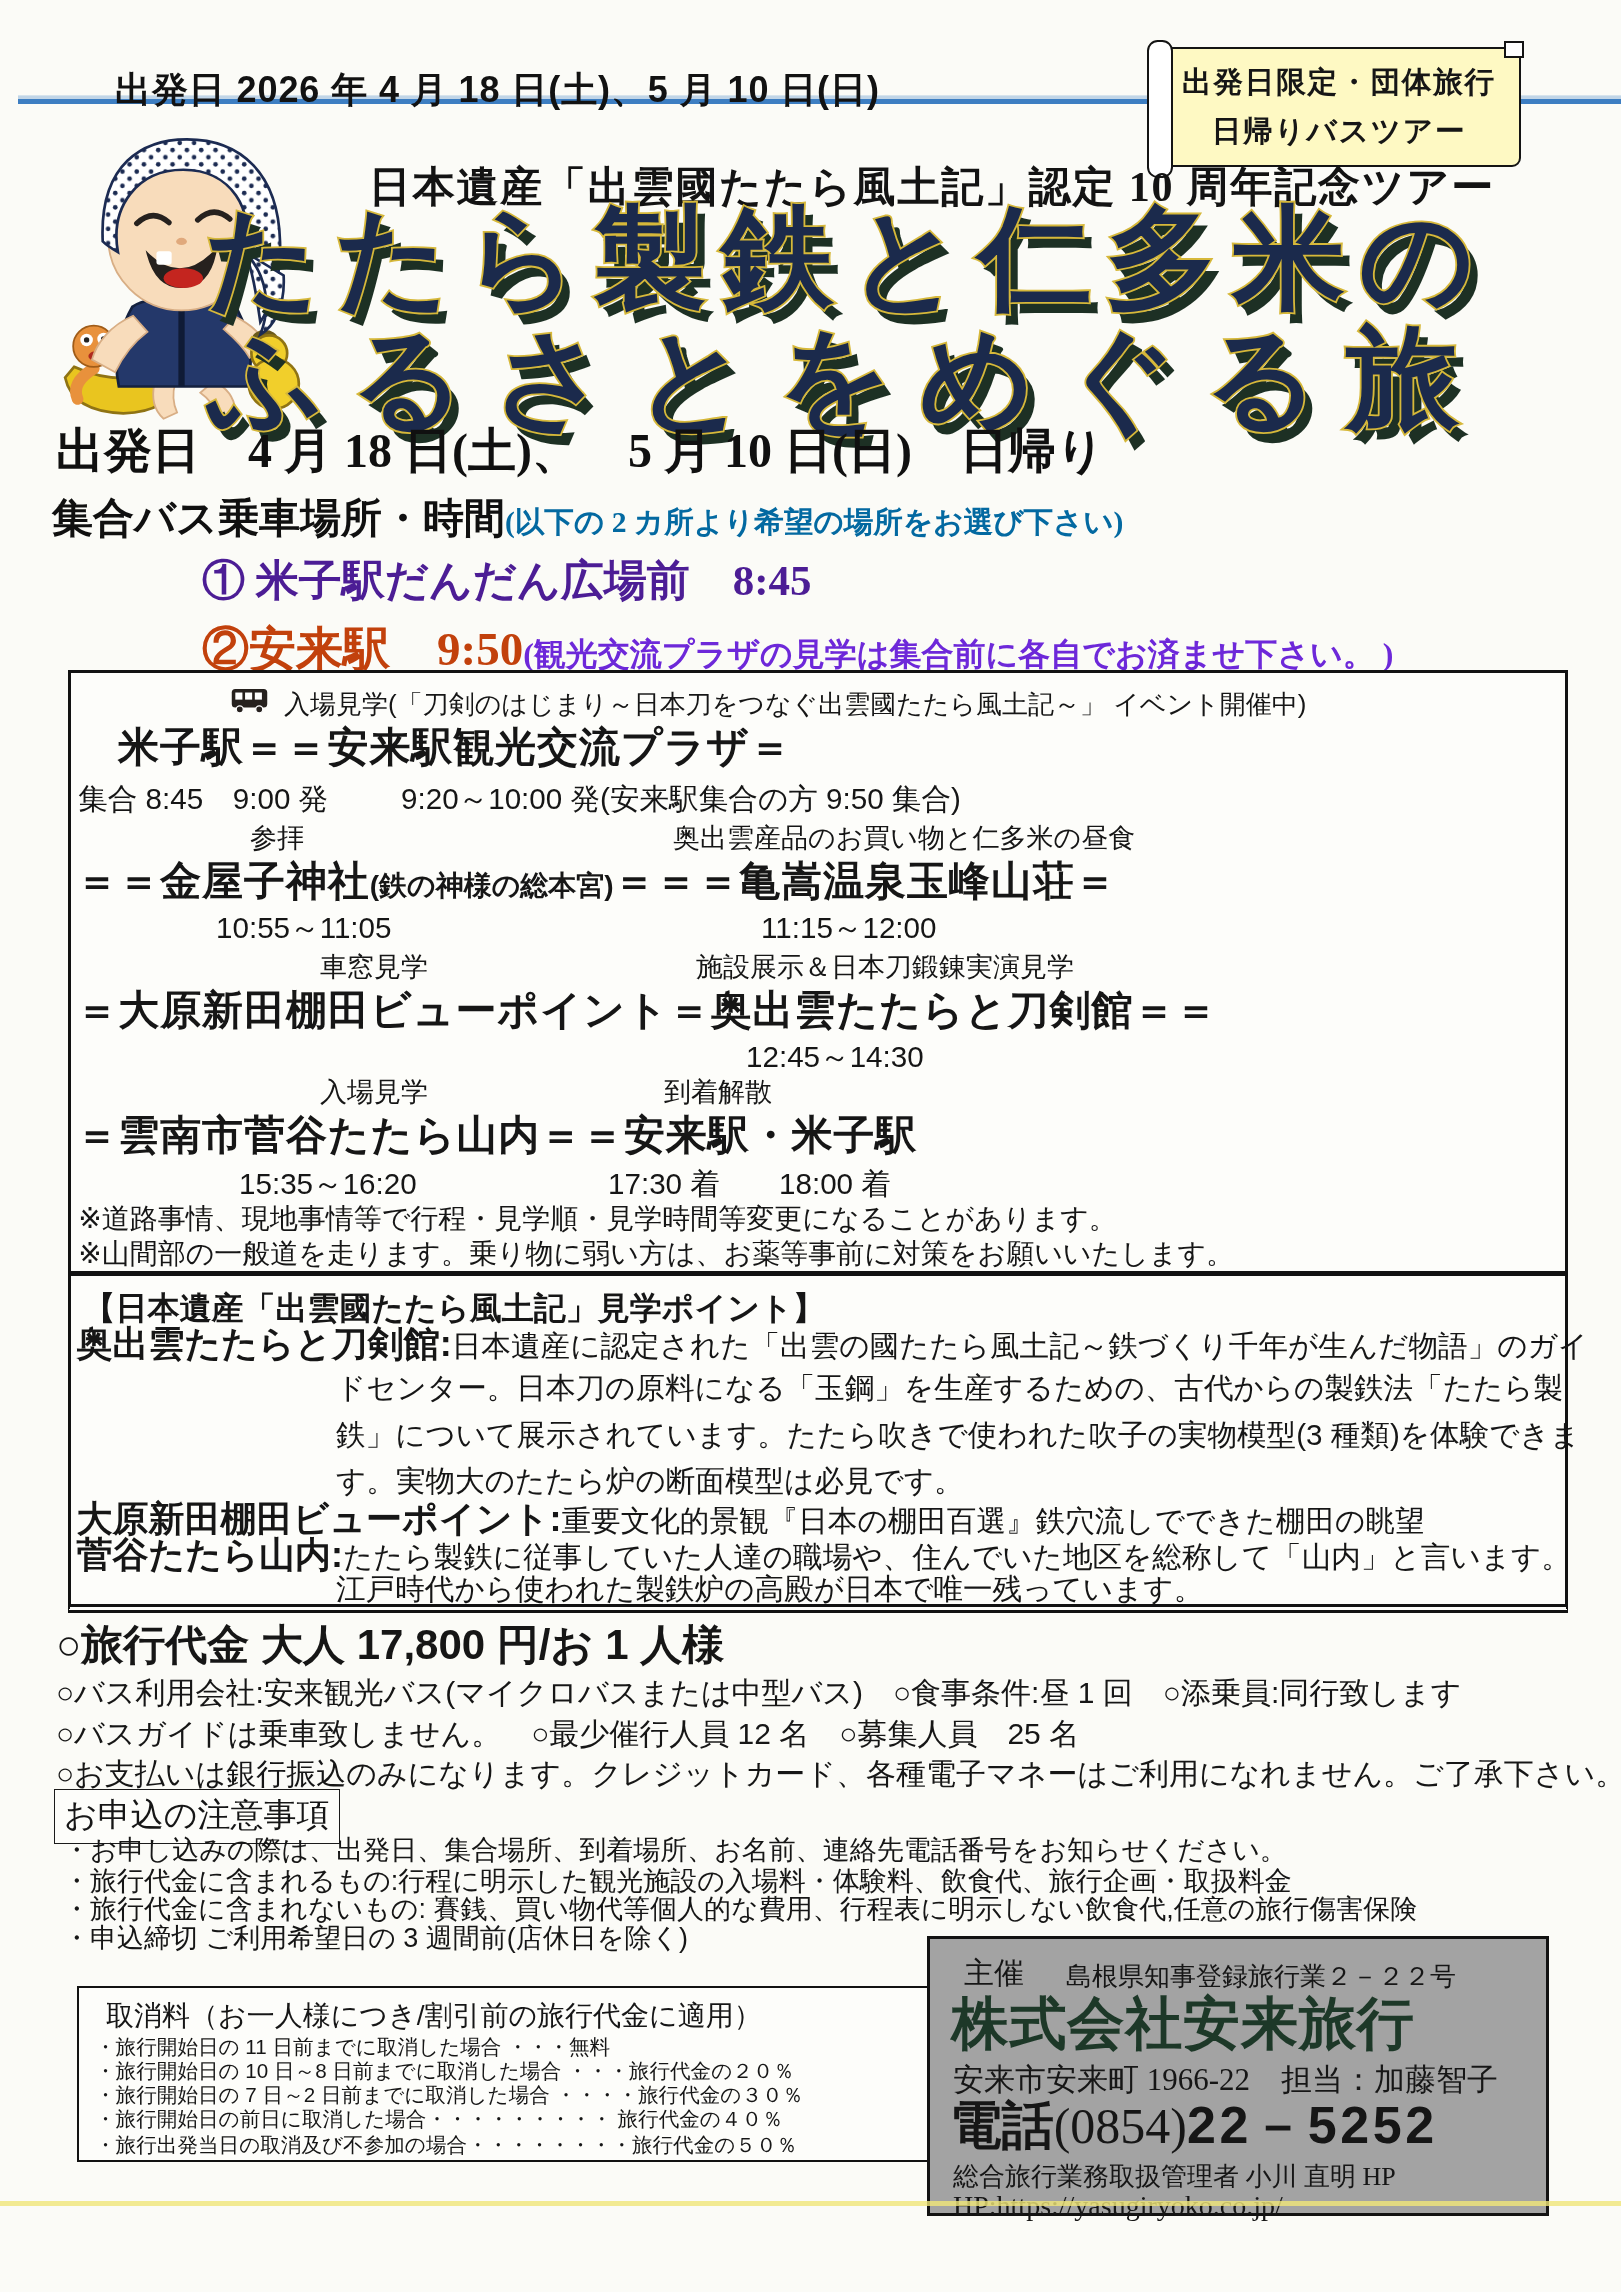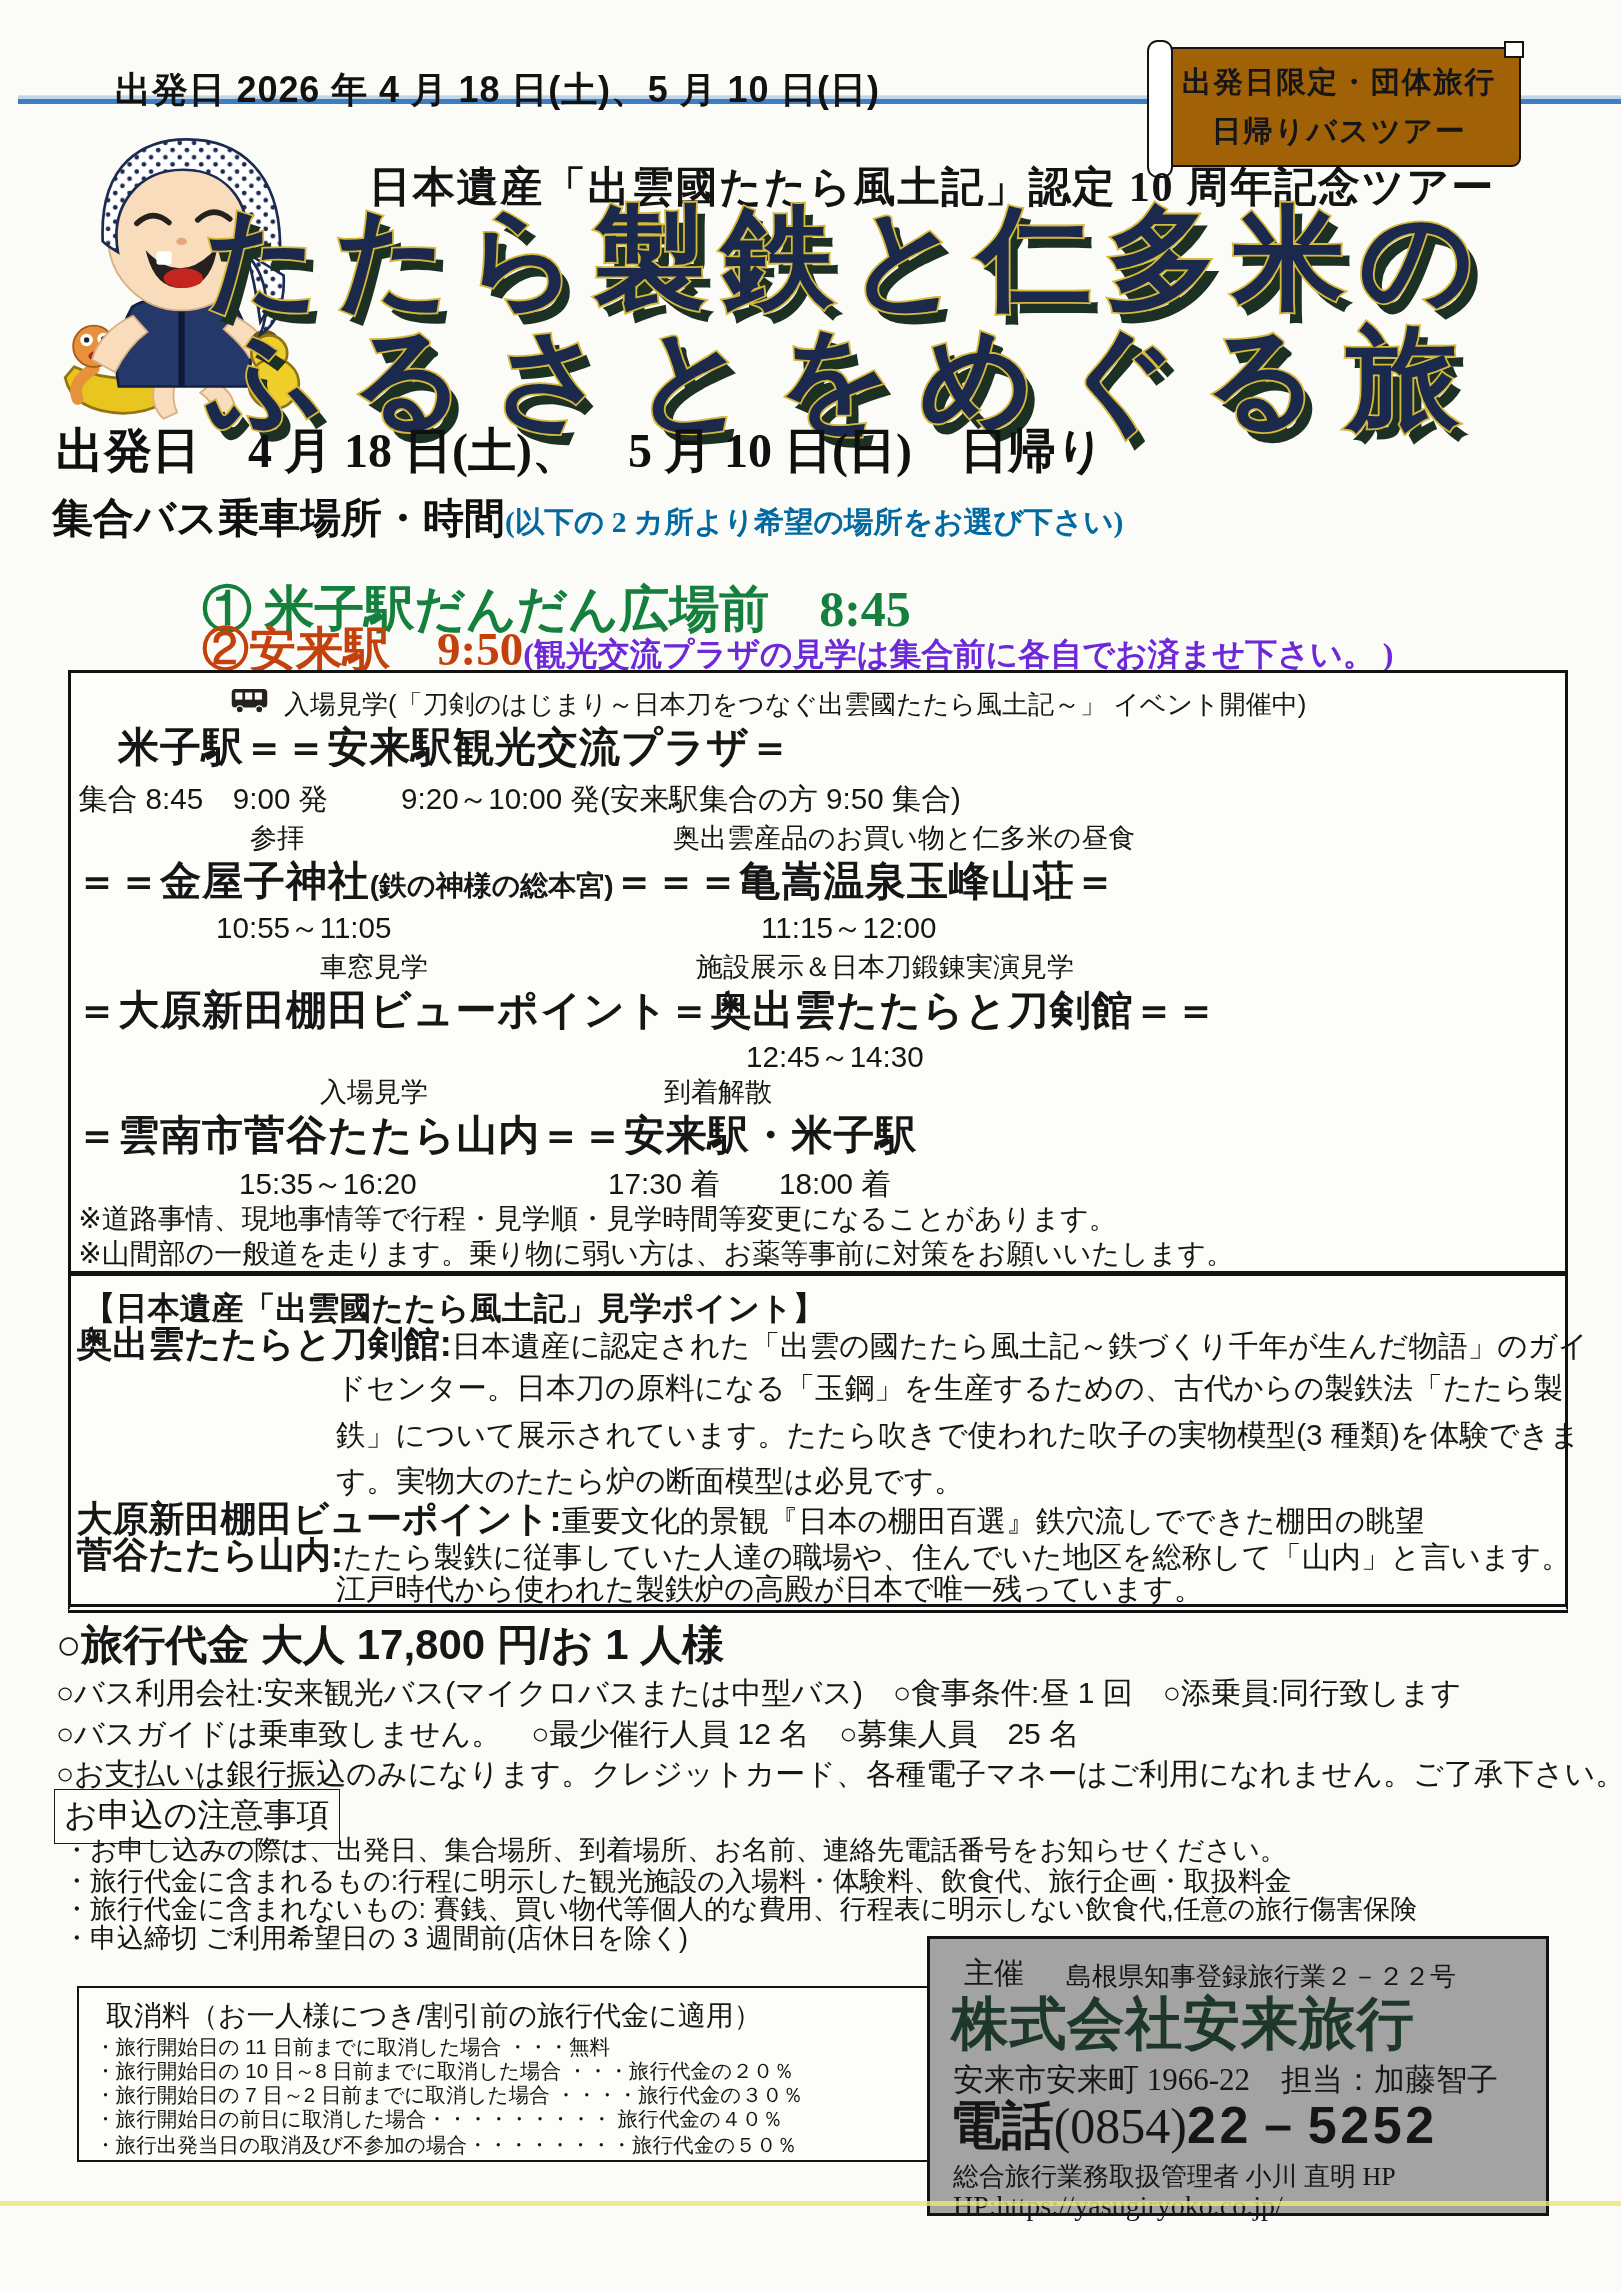--- a/index.html
+++ b/index.html
@@ -3,21 +3,21 @@
 <meta charset="utf-8">
 <style>
   html,body{margin:0;padding:0;background:#8a8a8a;}
   #page{position:relative;width:1622px;height:2293px;background:#fbfbf7;overflow:hidden;
         font-family:"Liberation Sans","DejaVu Sans",sans-serif;color:#161616;}
   .abs{position:absolute;white-space:nowrap;}
   .serif{font-family:"Liberation Serif","DejaVu Serif",serif;}
   .sans{font-family:"Liberation Sans","DejaVu Sans",sans-serif;}
   .b{font-weight:bold;}
   .blue-rule{background:#3d7ec2;box-shadow:0 -3.6px 0 rgba(61,126,194,.30);}
-  .ribbon{border:2.7px solid #141414;border-radius:9px;background:#a16207;
+  .ribbon{border:2.7px solid #141414;border-radius:9px;background:#fef9c3;
           display:flex;flex-direction:column;align-items:center;justify-content:center;gap:7.2px;}
   .ribbon .roll{position:absolute;left:-11.6px;top:-9px;width:21.5px;height:calc(100% + 18px);
           border:2.7px solid #141414;border-radius:10.7px;background:#fff;}
   .ribbon .fold{position:absolute;right:-4.5px;top:-8px;width:16px;height:12.5px;
           border:2.7px solid #141414;background:#fff;}
   .ribbon .line{font-size:29.6px;font-weight:bold;letter-spacing:1.8px;}
   .itin-box{border:3.6px solid #121212;border-bottom:9px double #121212;background:#fdfdfa;}
   .divider{background:#121212;}
   .route{font-size:41px;font-weight:bold;letter-spacing:0.9px;}
   .times{font-size:29.6px;}
@@ -102,21 +102,21 @@
       <text x="845" y="254" text-anchor="middle" font-size="126" letter-spacing="30" fill="#1b2a4c" stroke="#d6b83a" stroke-width="4" paint-order="stroke">ふるさとをめぐる旅</text>
     </g>
   </svg>
 
   <div class="abs serif b" style="left:56px;top:419px;font-size:48px;color:#101010;">出発日　4 月 18 日(土)、　5 月 10 日(日)　日帰り</div>
 
   <div class="abs" style="left:52px;top:491px;">
     <span class="serif b" style="font-size:41px;color:#101010;">集合バス乗車場所・時間</span><span class="serif b" style="font-size:29.6px;color:#0369a1;">(以下の 2 カ所より希望の場所をお選び下さい)</span>
   </div>
 
-  <div class="abs serif b" style="left:202px;top:576px;font-size:50px;color:#15803d;">① 米子駅だんだん広場前　8:45</div>
+  <div class="abs serif b" style="left:202px;top:552px;font-size:43px;color:#4c1d95;">① 米子駅だんだん広場前　8:45</div>
   <div class="abs" style="left:202px;top:618px;">
     <span class="serif b" style="font-size:47px;color:#c2410c;">②安来駅　9:50</span><span class="serif b" style="font-size:32px;color:#6d28d9;">(観光交流プラザの見学は集合前に各自でお済ませ下さい。 )</span>
   </div>
 
   <div class="abs itin-box" style="left:68px;top:670px;width:1494px;height:931px;">
 
     <svg class="abs" style="left:159px;top:14.3px;" width="39" height="27" viewBox="0 0 44 30">
       <rect x="2" y="2" width="40" height="21" rx="4" fill="#26211e"></rect>
       <rect x="6" y="6" width="8" height="8" fill="#fff"></rect>
       <rect x="17" y="6" width="8" height="8" fill="#fff"></rect>

